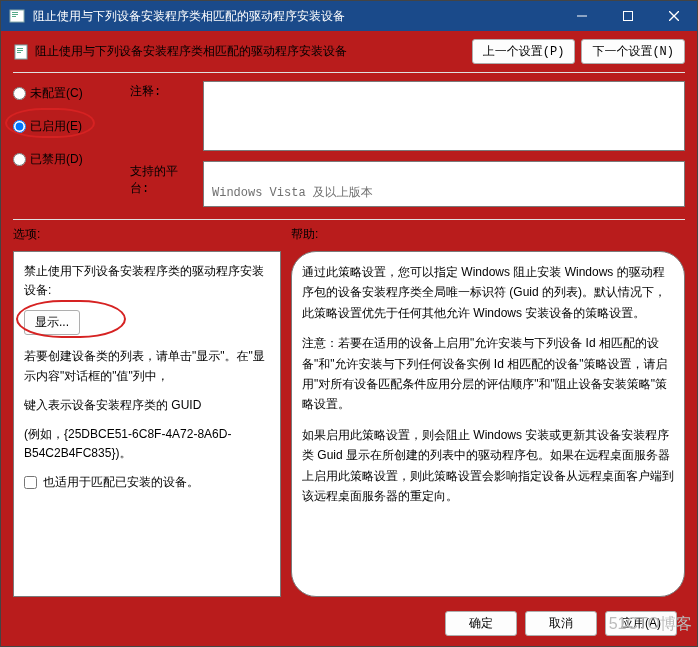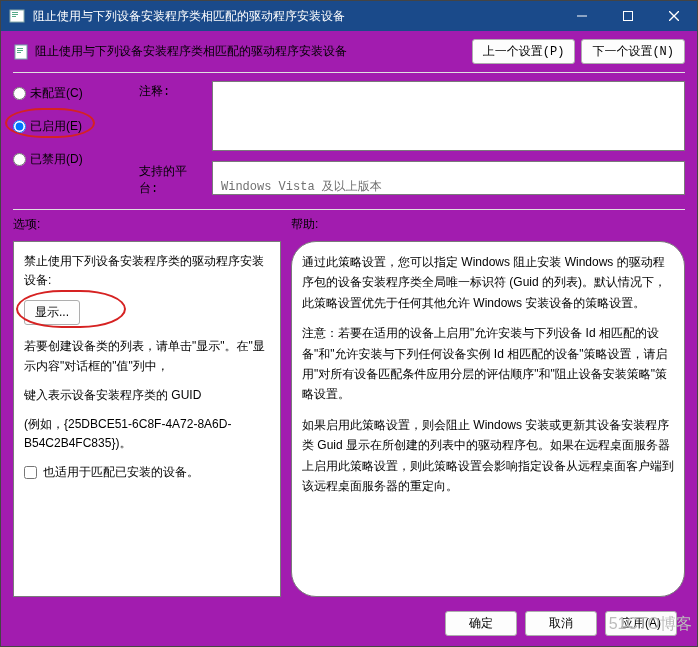--- a/index.html
+++ b/index.html
@@ -1,38 +1,38 @@
 <!DOCTYPE html>
 <html><head>
 <meta charset="utf-8">
 <style>
   * { box-sizing: border-box; margin: 0; padding: 0; }
   body { font-family: "Segoe UI", "Microsoft YaHei", sans-serif; font-size: 12px; background: #f0f0f0; width: 698px; height: 647px; overflow: hidden; }
-  .window { width: 698px; height: 647px; background: #a21caf; border: 1px solid #444; display: flex; flex-direction: column; }
+  .window { width: 698px; height: 647px; background: #b91c1c; border: 1px solid #444; display: flex; flex-direction: column; }
   .titlebar { background: #1a4a8a; color: #fff; height: 30px; display: flex; align-items: center; padding-left: 8px; }
   .titlebar .icon { width: 16px; height: 16px; margin-right: 8px; display:inline-block; }
   .titlebar .icon svg{ display:block; }
   .title { flex: 1; font-size: 12px; }
   .win-btns { display: flex; height:100%; }
   .win-btn { width: 46px; height: 100%; display: flex; align-items: center; justify-content: center; color: #fff; }
   .header-row { display: flex; align-items: center; padding: 8px 12px 0 12px; }
   .header-label { display: flex; align-items: center; flex: 1; gap:6px; }
   .header-label .doc-icon { width:16px; height:16px; }
   .nav-btns { display: flex; gap: 6px; font-family: Liberation Mono, monospace; }
   .btn { background: #fdfdfd; border: 1px solid #adadad; border-radius: 3px; padding: 3px 10px; font-size: 12px; cursor: pointer; font-family: inherit; }
   .divider { border: none; border-top: 1px solid #e0e0e0; margin: 8px 12px 0 12px; }
-  .upper { display: flex; padding: 8px 12px 4px 12px; gap: 21px; }
+  .upper { display: flex; padding: 8px 12px 4px 12px; gap: 12px; }
   .radio-col { width: 105px; padding-top: 4px; display:flex; flex-direction:column; gap:16px; }
   .radio-col label { display: flex; align-items: center; gap: 4px; font-size: 12px; position:relative; }
   .annot-circle { position:absolute; border:2px solid #d62222; border-radius:50%/60%; pointer-events:none; }
   .meta-col { flex: 1; display: flex; flex-direction: column; gap: 10px; font-family: Liberation Mono, monospace; }
   .meta-row { display: flex; align-items: flex-start; gap: 8px; }
   .meta-label { width: 65px; font-size: 12px; padding-top:2px; }
   .comment-box { flex: 1; height: 70px; border: 1px solid #7a7a7a; background:#fff; resize:none; font-family:inherit; font-size:12px; }
-  .platform-box { flex:1; height: 32px; border: 1px solid #7a7a7a; padding: 16px 8px; font-size:12px; color:#707070; background:#fff; }
+  .platform-box { flex:1; height: 32px; border: 1px solid #7a7a7a; padding: 22px 8px; font-size:12px; color:#707070; background:#fff; }
   .labels-row { display:flex; padding: 6px 12px 4px 12px; }
   .labels-row .lbl1 { width: 278px; }
   .lower { display:flex; gap:10px; padding: 4px 12px; flex:1; min-height:0; }
   .options-panel, .help-panel { border:1px solid #7a7a7a; background:#fff; padding:10px; font-size:12px; overflow:auto; }
   .options-panel { width: 268px; line-height:1.6; position:relative; }
   .help-panel { flex:1; line-height:1.7;border-radius:25px; }
   .para { margin-bottom:10px; }
   .checkbox-row { display:flex; align-items:center; gap:6px; margin-top:6px;}
   .footer { display:flex; justify-content:flex-end; gap:8px; padding:10px 20px; }
   input[type=radio], input[type=checkbox]{ width:13px; height:13px; }

